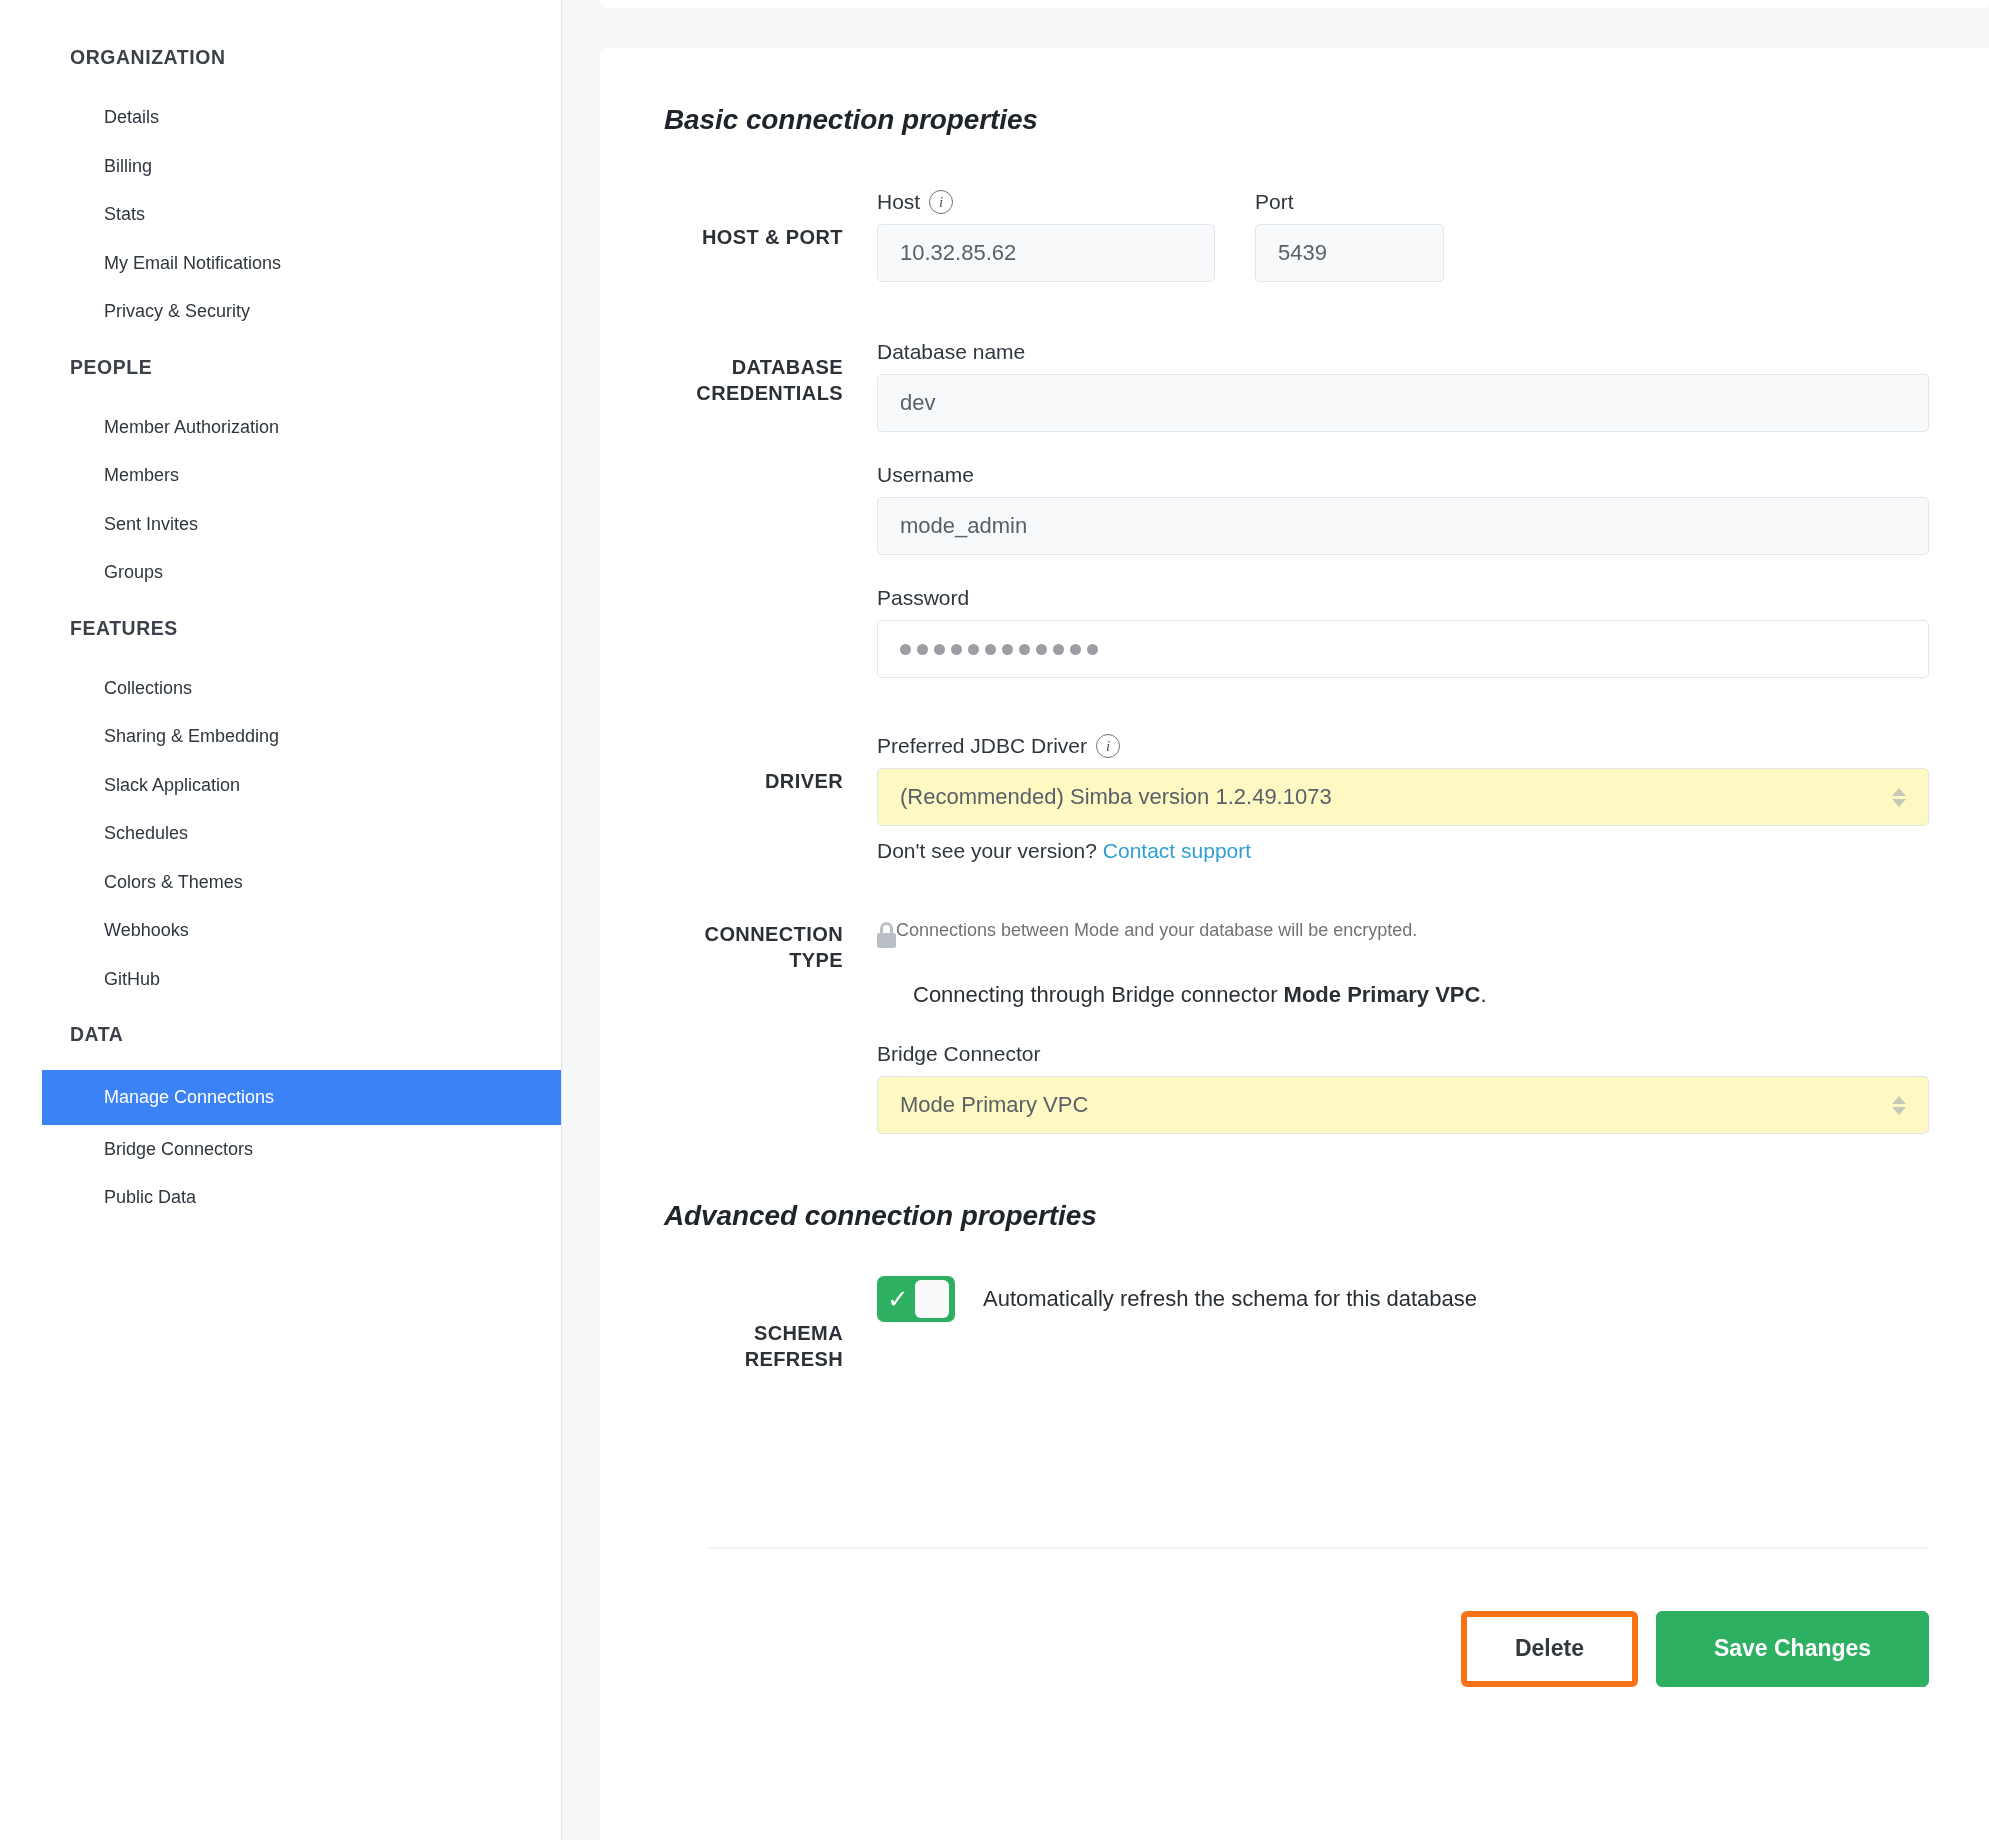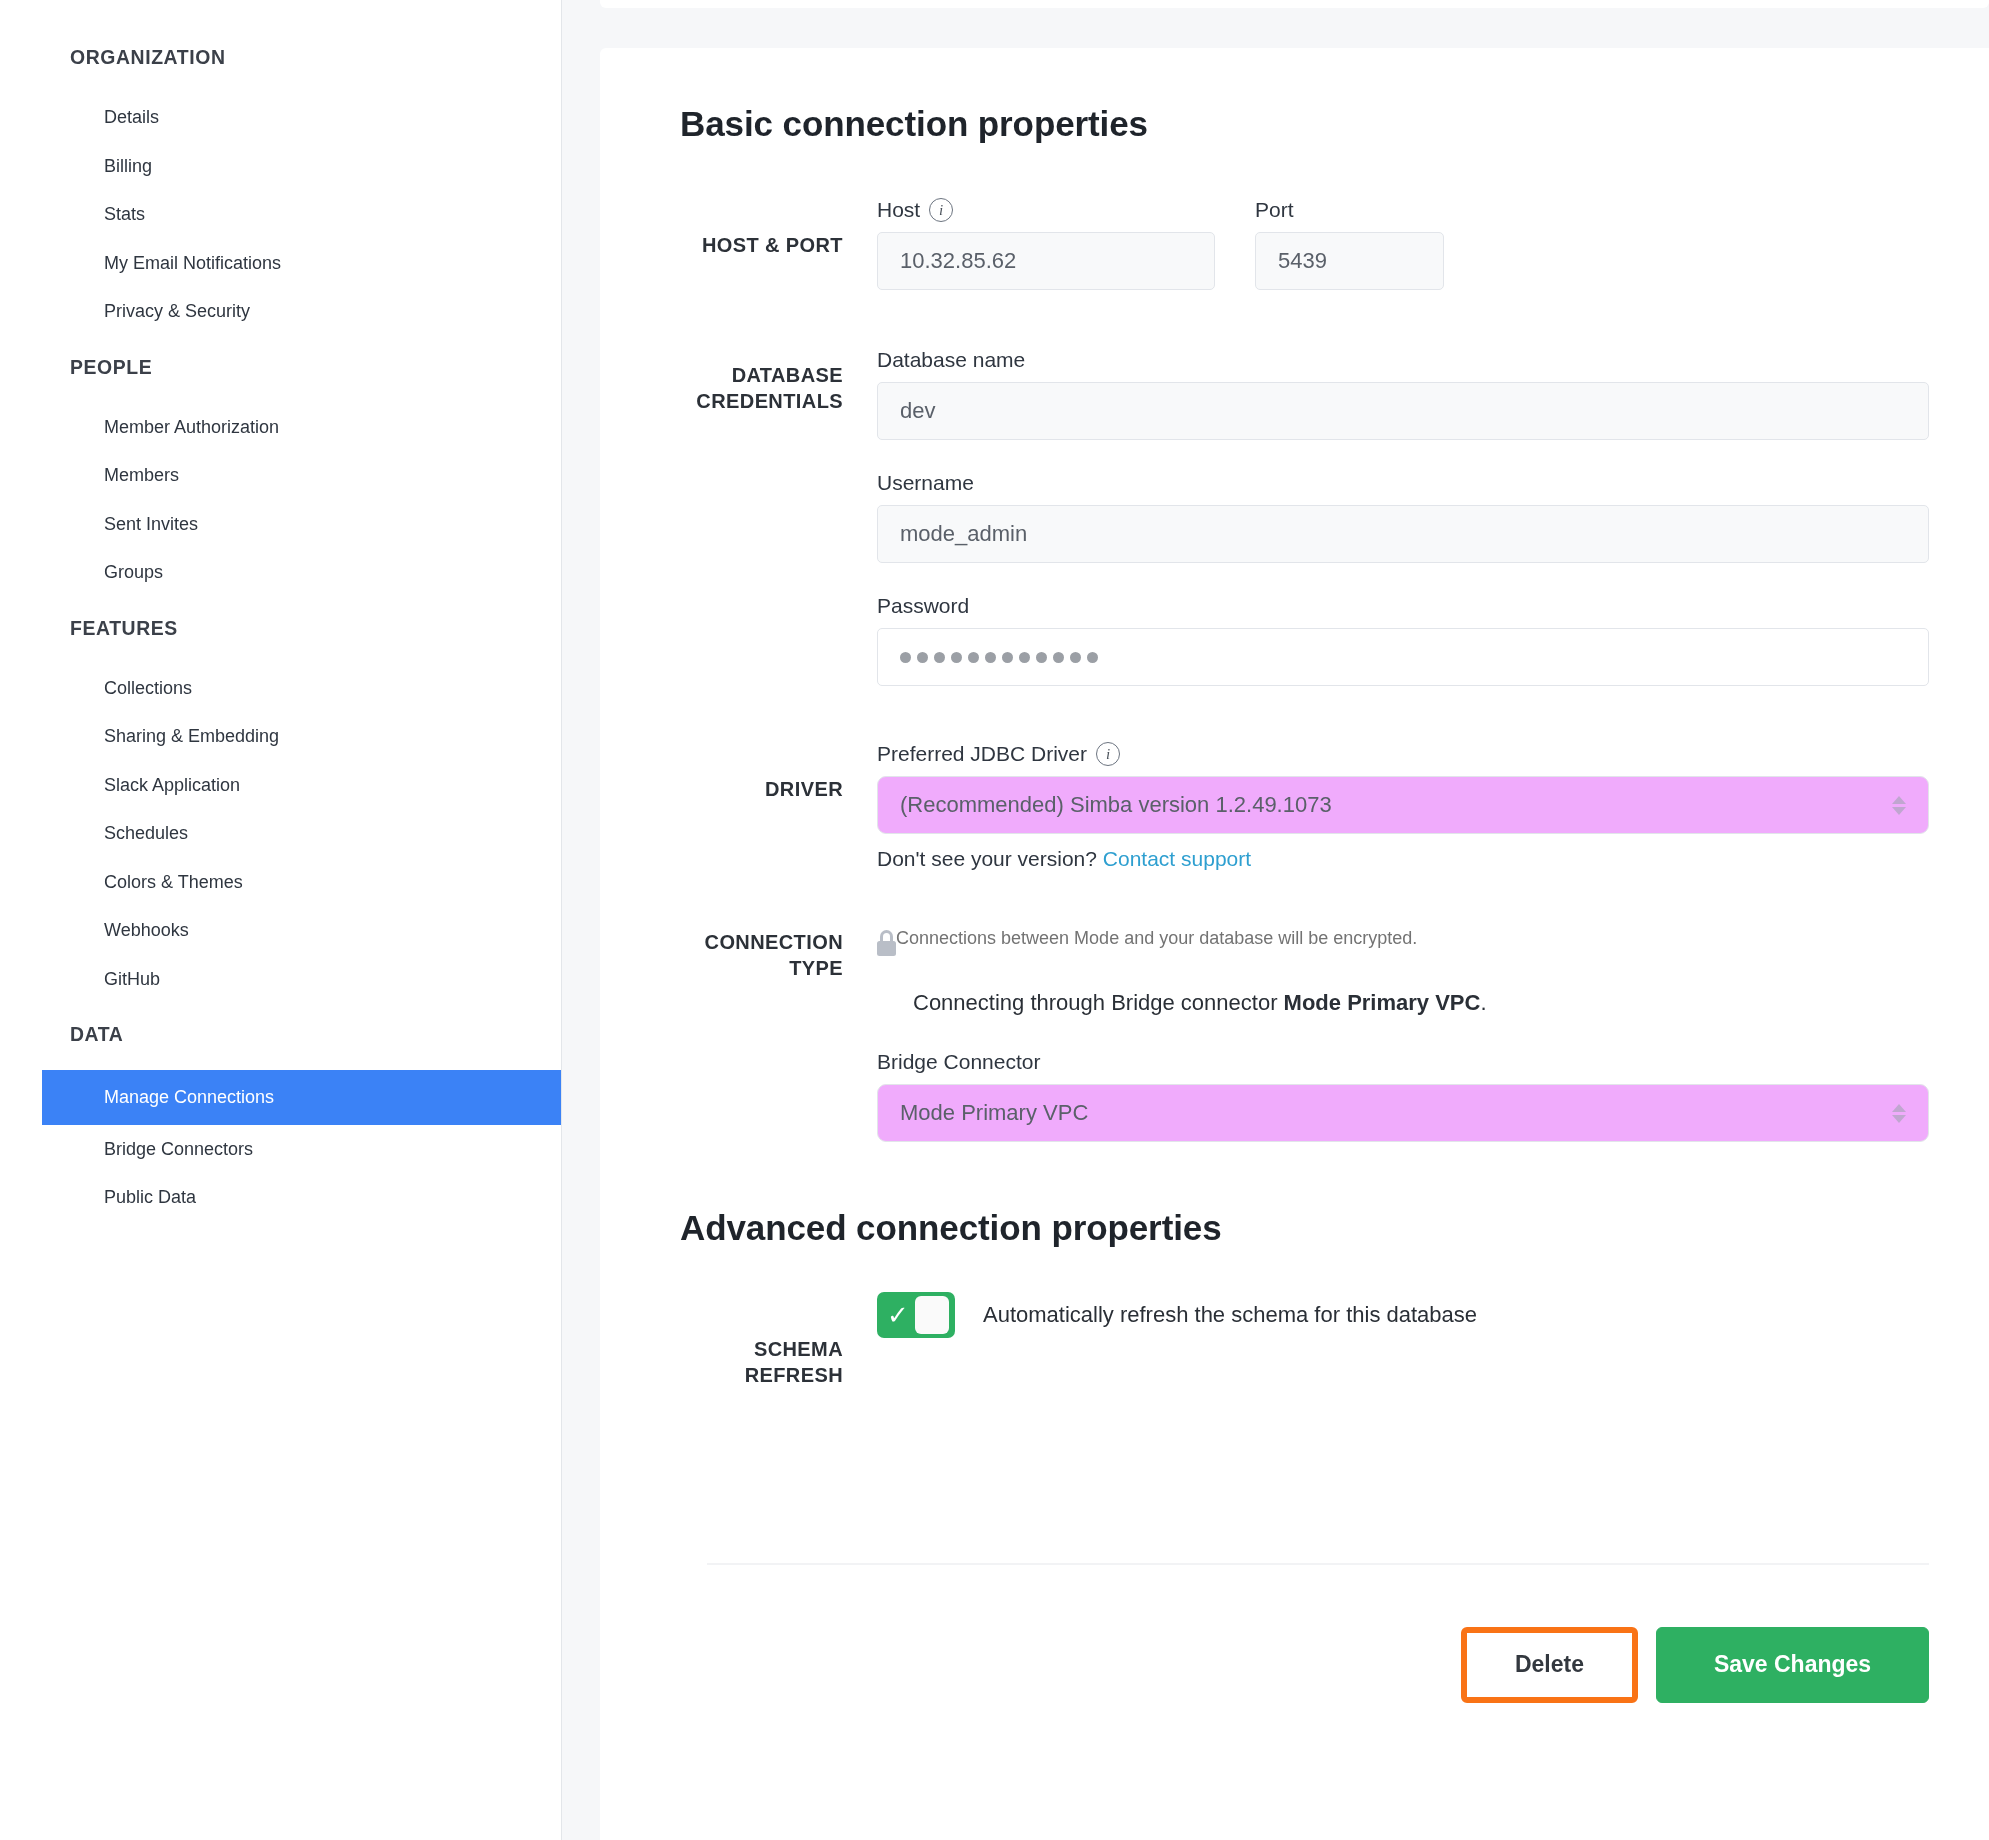--- a/index.html
+++ b/index.html
@@ -80,25 +80,26 @@
     background: #ffffff;
     border-radius: 6px 0 0 0;
     padding: 0;
   }
   .card-inner {
     position: relative;
     padding: 56px 0 0 0;
   }
 
   .section-title {
-    font-size: 35px;
+    font-size: 28px;
     font-weight: bold;
     color: #1f242b;
     letter-spacing: -0.1px;
-    margin-left: 80px;
+    margin-left: 64px;
+    font-style: italic;
   }
 
   
   .row {
     display: flex;
     align-items: flex-start;
   }
   .row-label {
     width: 277px;
     flex: 0 0 277px;
@@ -144,24 +145,23 @@
     background: #f8f9fa;
     font-size: 22px;
     color: #5a6069;
     display: flex;
     align-items: center;
     padding: 0 22px;
     width: 100%;
   }
   .input.white { background: #ffffff; }
   .input.select {
-    background: #f0abfc;
+    background: #fef9c3;
     justify-content: space-between;
     cursor: pointer;
-    border-radius: 9px;
   }
   .spinner {
     display: inline-flex;
     flex-direction: column;
     gap: 3px;
     opacity: .55;
   }
   .spinner i {
     width: 0; height: 0;
     border-left: 7px solid transparent;

